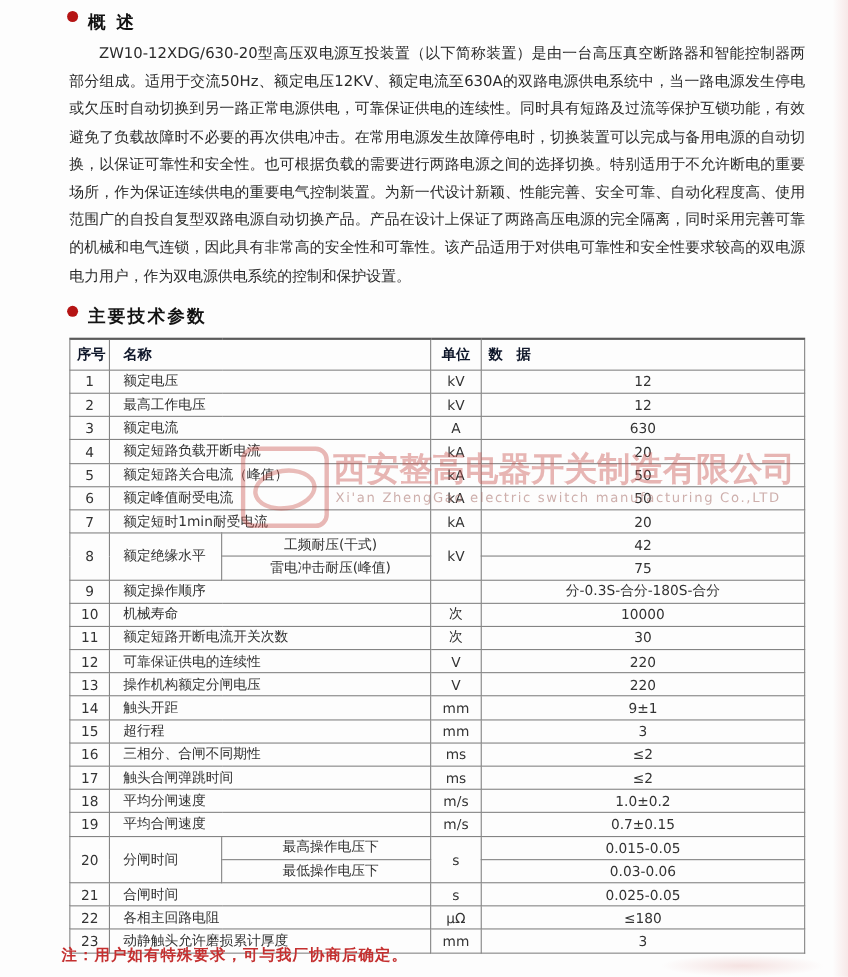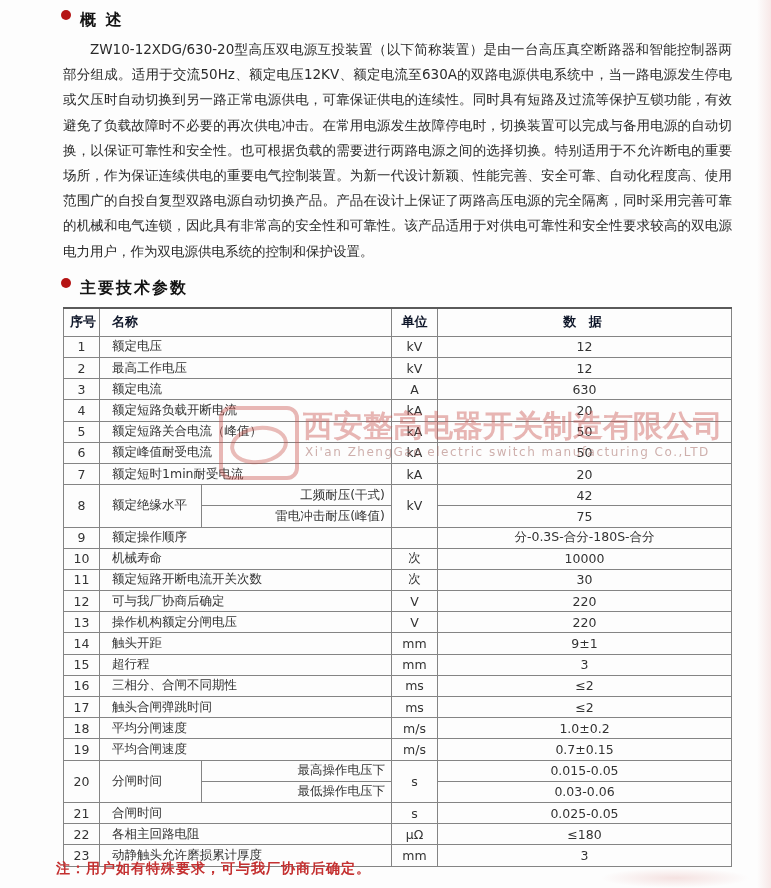--- a/index.html
+++ b/index.html
@@ -30,24 +30,24 @@
     border:1px solid #848484;padding:0 6px;vertical-align:middle;
     overflow:hidden;white-space:nowrap;
   }
   table.params th{
     height:27px;font-weight:bold;font-size:13px;color:#0f172a;
     border-top:2px solid #5a5a5a;
     margin-left:45px;
   }
   table.params td{height:20.2px;text-align:center;}
   table.params th.c-name, table.params td.c-name{text-align:left;padding-left:12px;}
-  table.params td.c-sub{text-align:right;padding-left:14px;}
+  table.params td.c-sub{text-align:center;padding-left:14px;}
   th.c-no{ text-align:center;}
   th.c-unit{text-align:center;}
-  th.c-val{text-align:center;letter-spacing:4px;}
+  th.c-val{text-align:left;letter-spacing:4px;}
   .note{
     position:absolute;left:56px;top:860px;
     font-size:14px;font-weight:bold;color:#c43030;letter-spacing:1px;
   }
   .watermark{
     position:absolute;left:213px;top:400px;width:470px;height:82px;
     pointer-events:none;z-index:5;
   }
   .wm-logo{
     position:absolute;left:6px;top:6px;width:72px;height:66px;
@@ -178,21 +178,21 @@
             <td class="c-val">10000</td>
           </tr>
           <tr>
             <td class="c-idx">11</td>
             <td class="c-name" colspan="2">额定短路开断电流开关次数</td>
             <td class="c-unit">次</td>
             <td class="c-val">30</td>
           </tr>
           <tr>
             <td class="c-idx">12</td>
-            <td class="c-name" colspan="2">可与我厂协商后确定</td>
+            <td class="c-name" colspan="2">可靠保证供电的连续性</td>
             <td class="c-unit">V</td>
             <td class="c-val">220</td>
           </tr>
           <tr>
             <td class="c-idx">13</td>
             <td class="c-name" colspan="2">操作机构额定分闸电压</td>
             <td class="c-unit">V</td>
             <td class="c-val">220</td>
           </tr>
           <tr>

